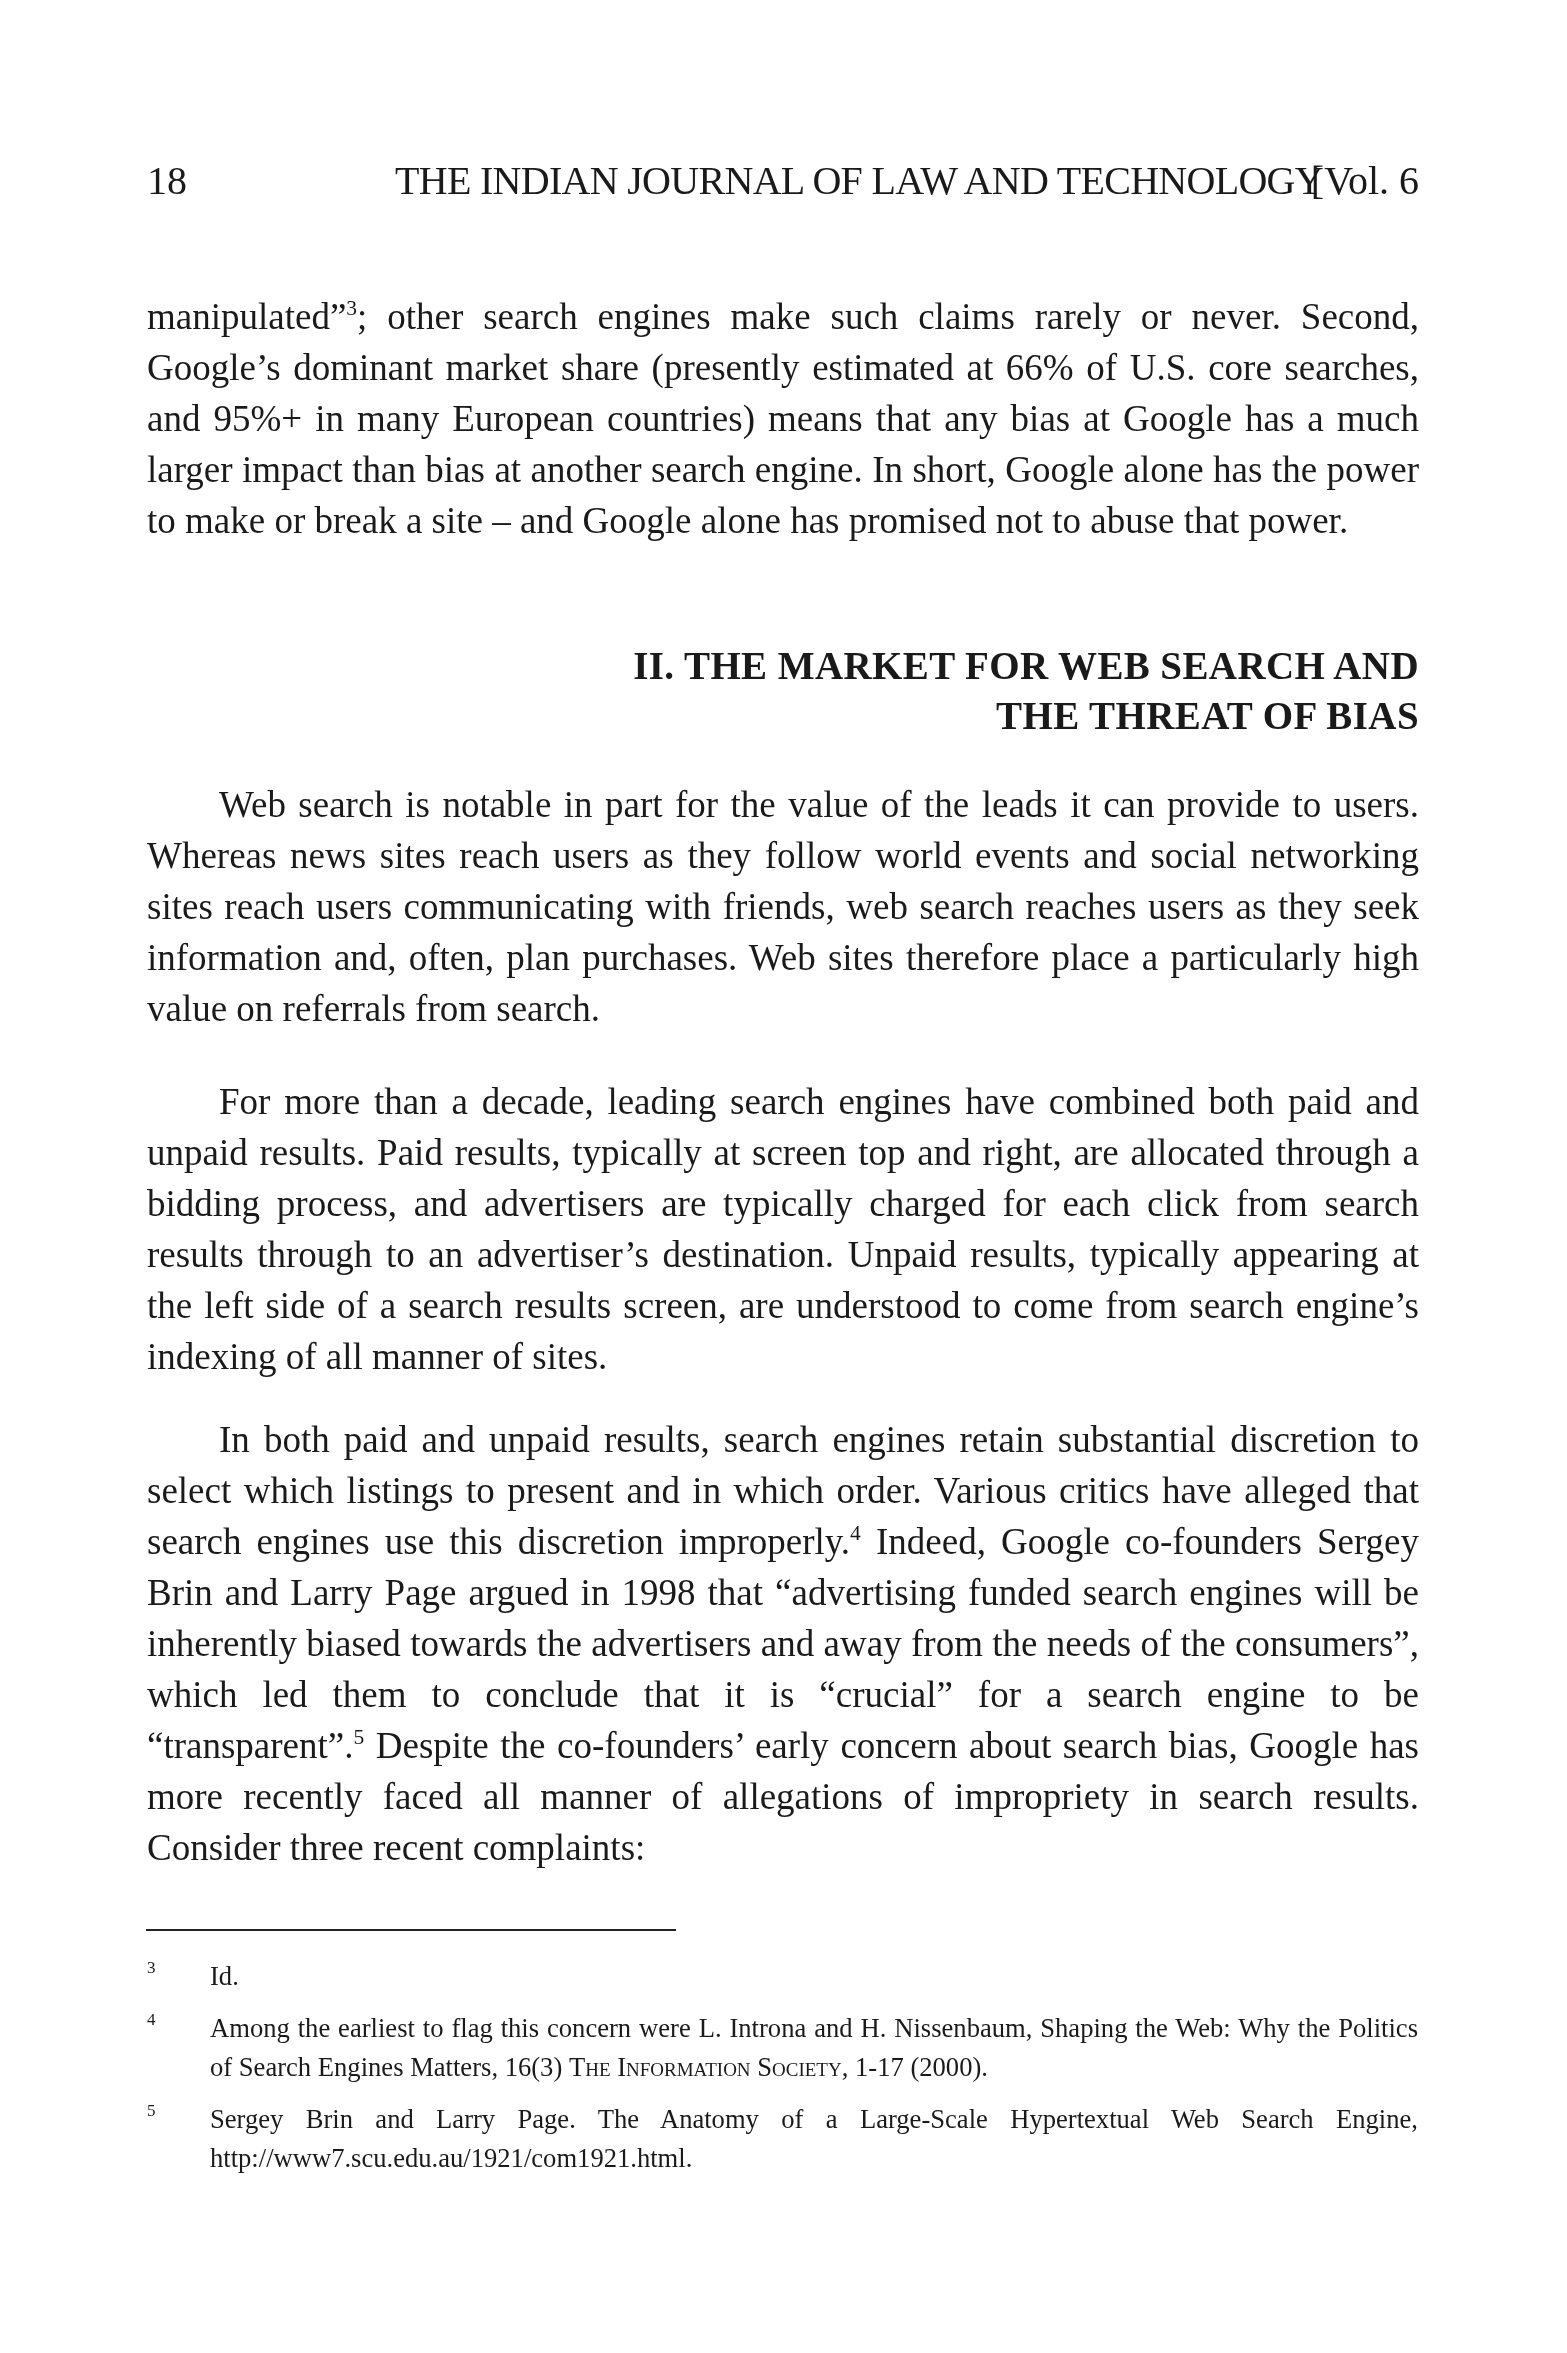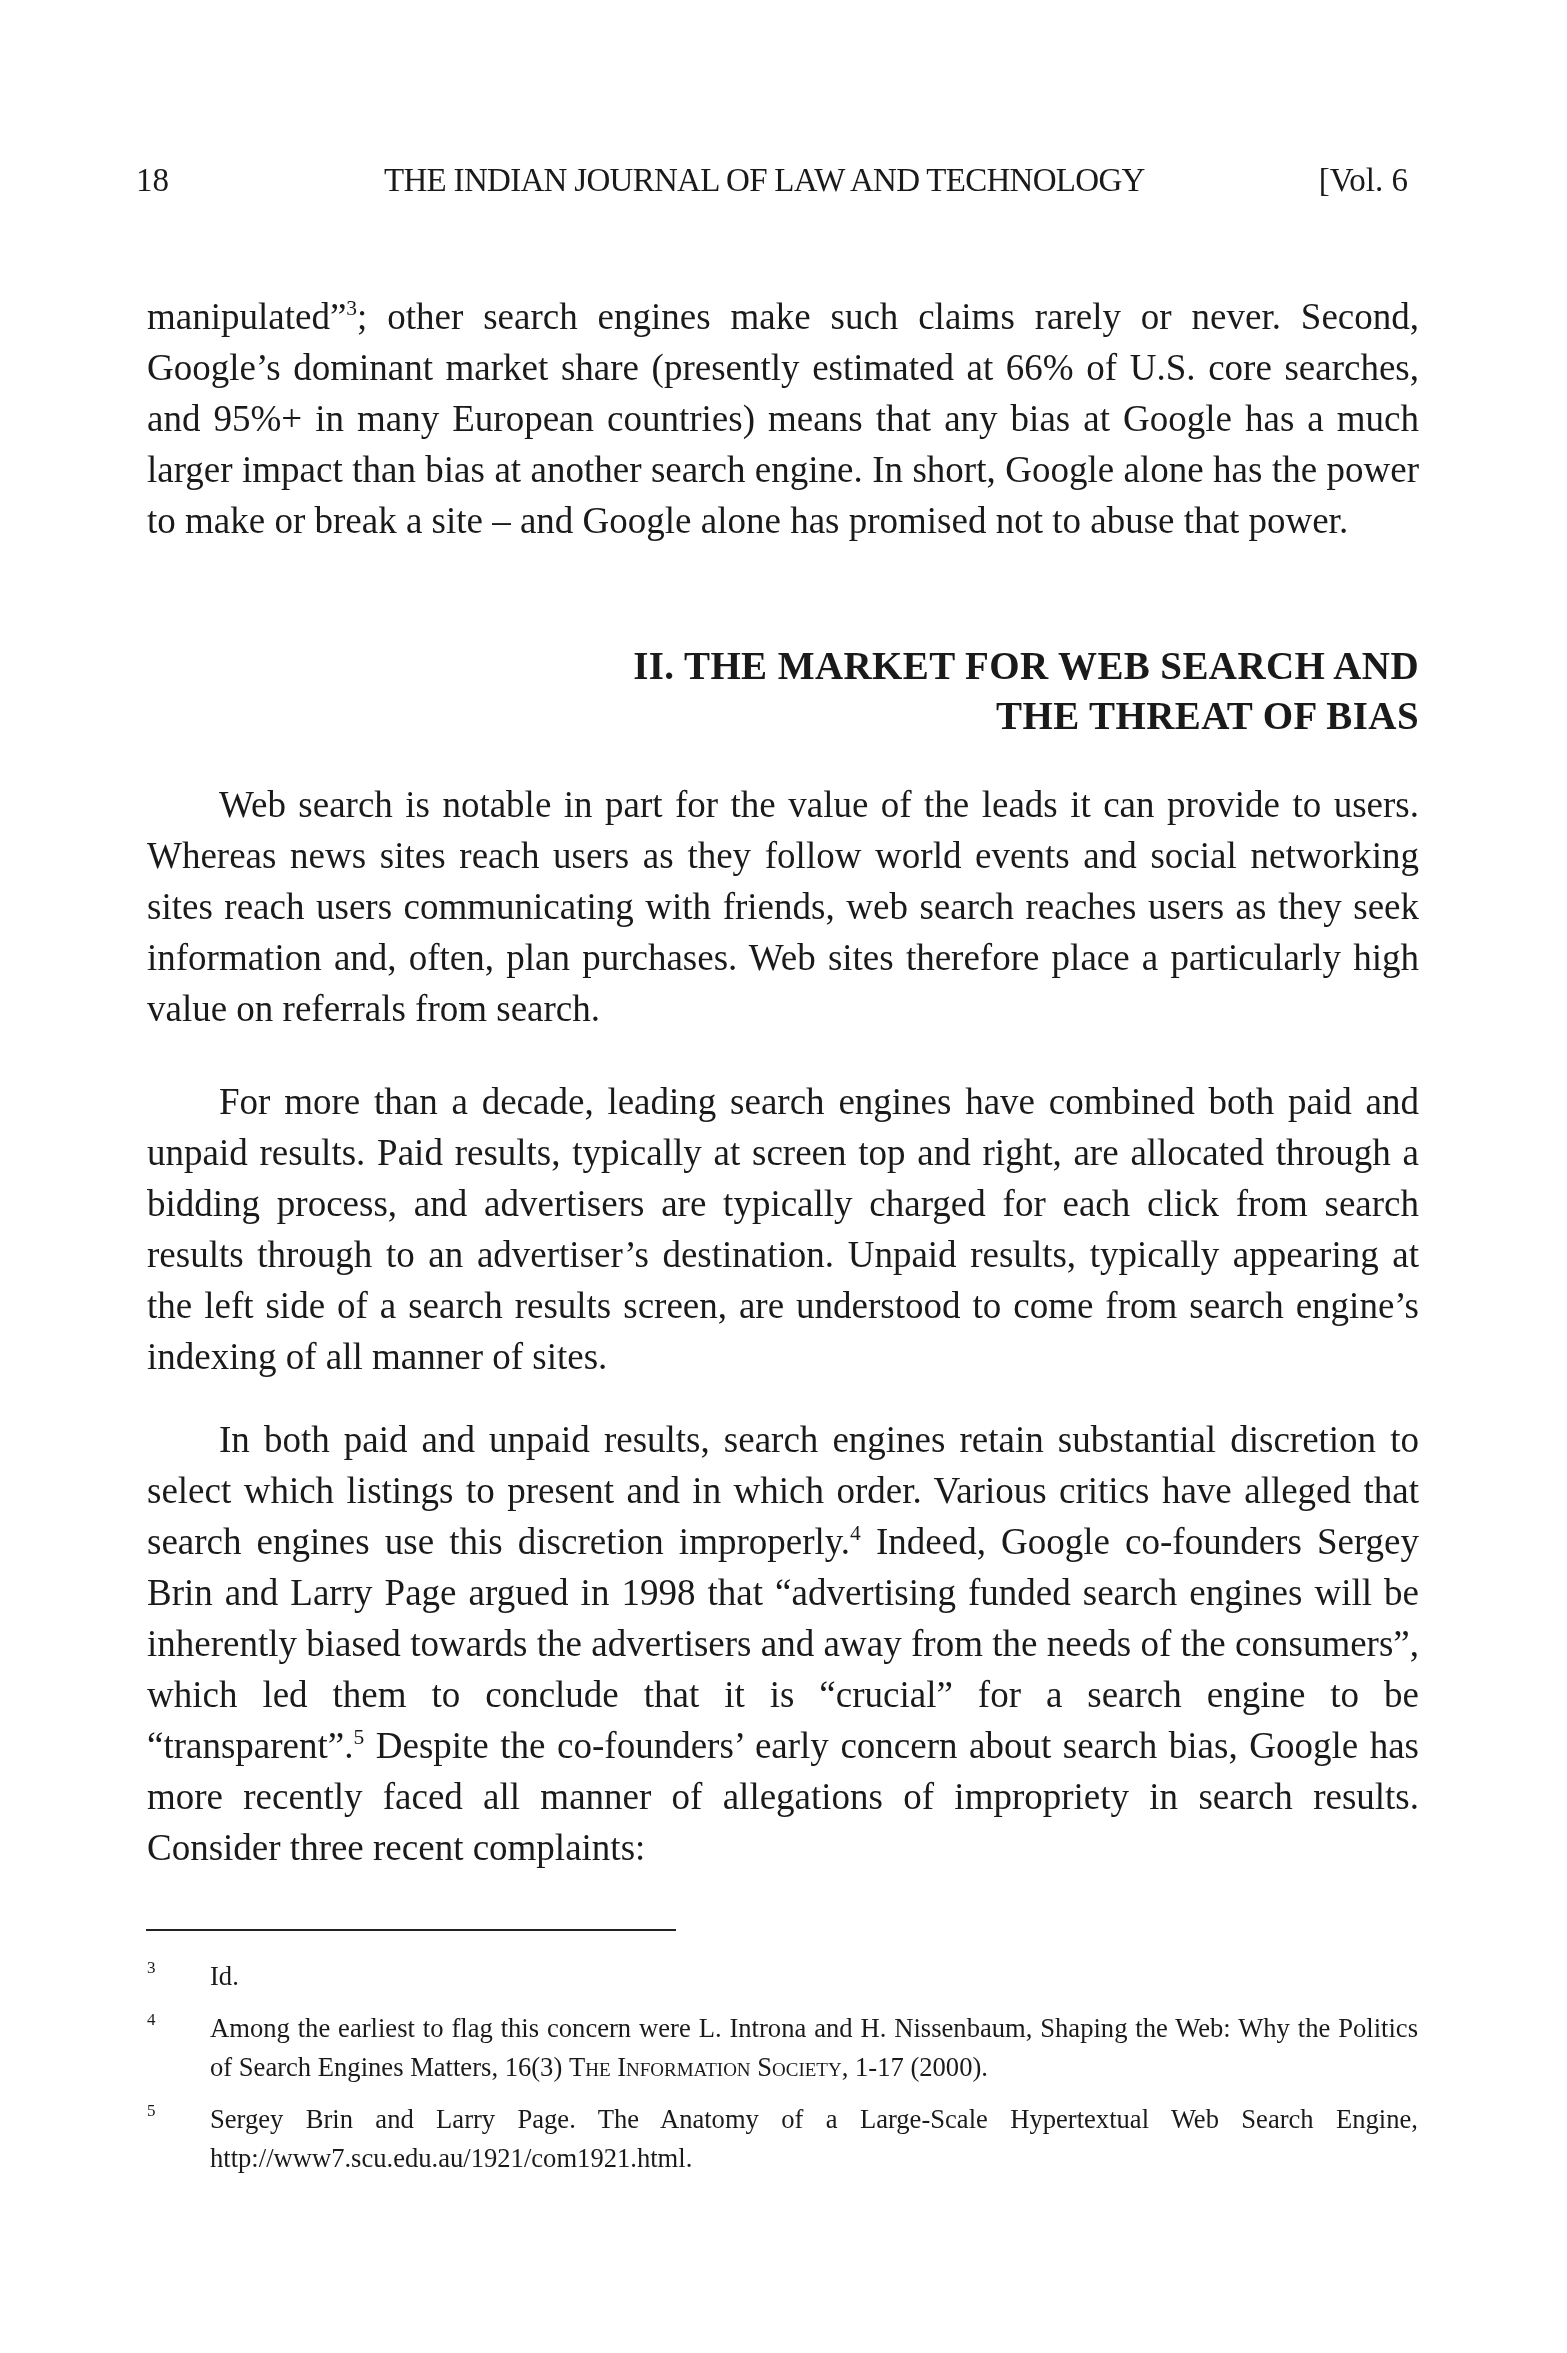--- a/index.html
+++ b/index.html
@@ -1,21 +1,21 @@
 <!DOCTYPE html>
 <html style="font-size:11.5px"><head>
 <meta charset="utf-8">
 <style>
   html, body { margin: 0; padding: 0; background: #ffffff; }
   body { width: 1568px; height: 2354px; position: relative; overflow: hidden;
          font-family: "Liberation Serif", "DejaVu Serif", serif; color: #1a1a1a; }
   .page { position: absolute; left: 0; top: 0; width: 1568px; height: 2354px; background: #fff; }
 
-  .running-head { position: absolute; left: 136px; top: 159px; width: 1272px; height: 43px;
-                  font-size: 33px; line-height: 43px; }
+  .running-head { position: absolute; left: 147px; top: 159px; width: 1272px; height: 43px;
+                  font-size: 40px; line-height: 43px; }
   .running-head .pageno { position: absolute; left: 0; top: 0; }
   .running-head .journal { position: absolute; left: 248px; top: 0; width: 821px; text-align: left;
                            letter-spacing: -0.7px; white-space: nowrap; }
   .running-head .volume { position: absolute; right: 0; top: 0; white-space: nowrap; }
 
   .body-text { position: absolute; left: 147px; width: 1272px; font-size: 37px; line-height: 51px;
                text-align: justify; text-align-last: left; margin: 0; hyphens: none; word-spacing: 0px; }
   .indent { text-indent: 72px; }
   sup.fn { font-size: 21.5px; line-height: 0; vertical-align: 0; position: relative; top: -14.4px; }
 

